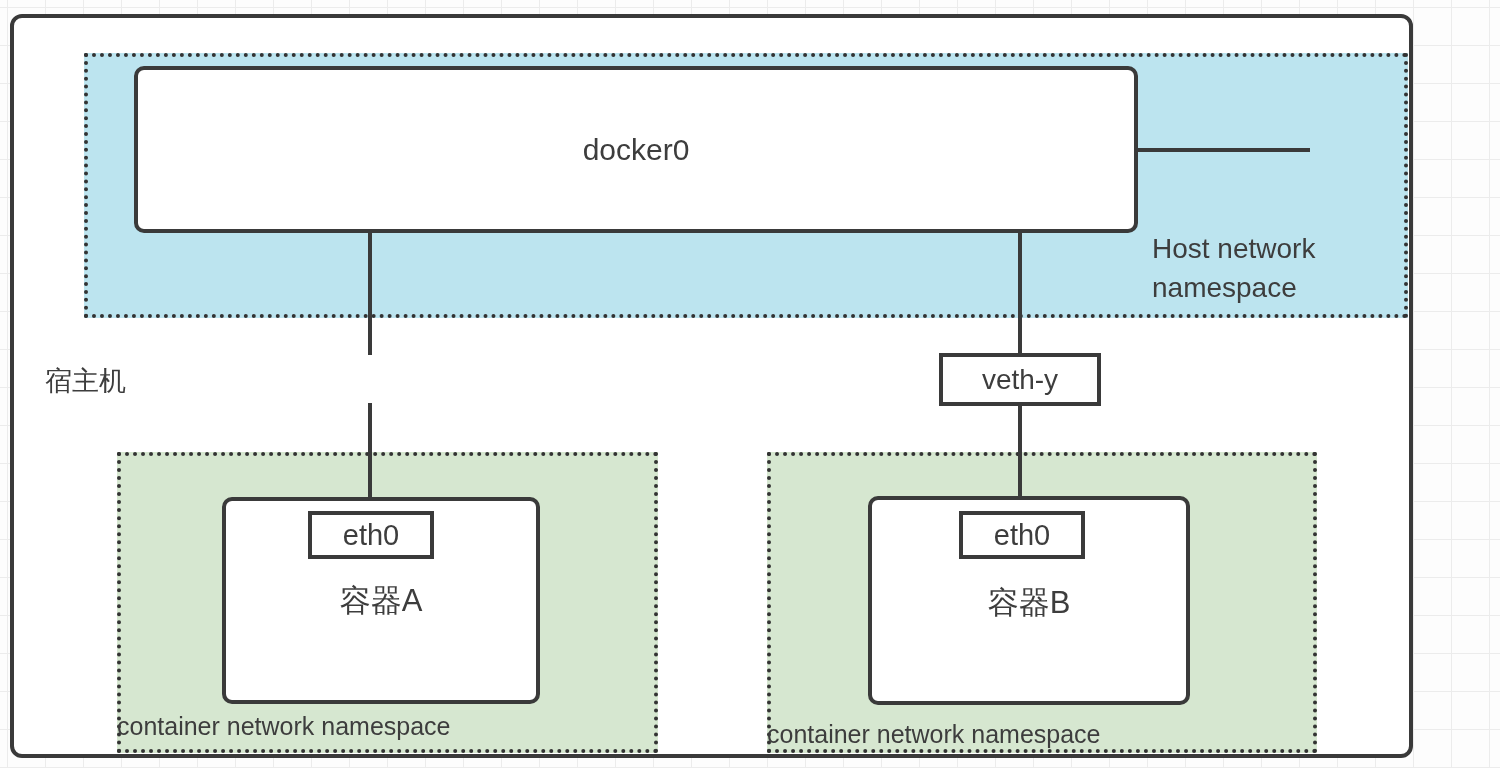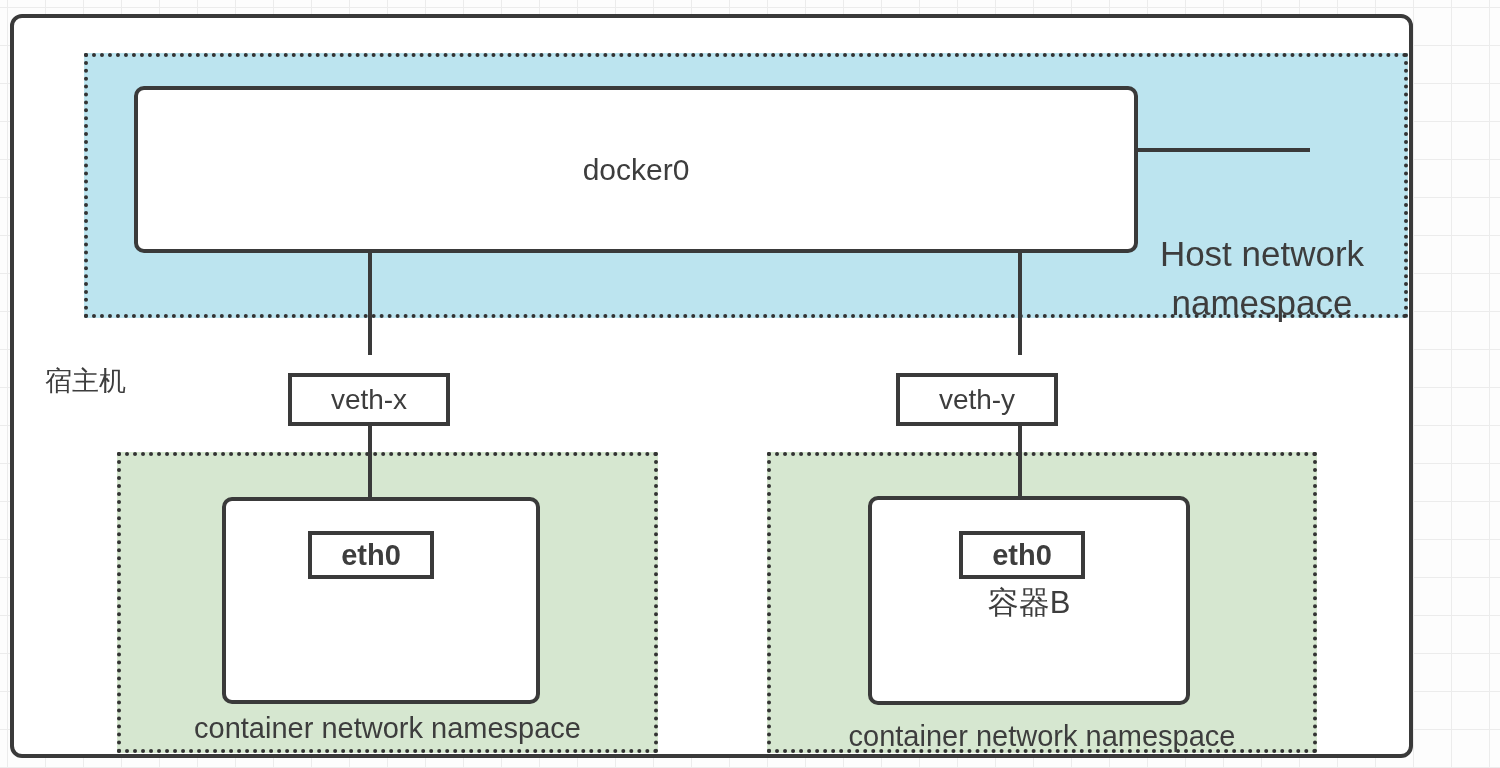--- a/index.html
+++ b/index.html
@@ -41,78 +41,75 @@
   .ns-b { left: 767px; top: 452px; width: 550px; height: 301px; }
 
   .line { background: #3a3a3a; }
 
   .node {
     background: #ffffff;
     border: 4px solid #3a3a3a;
     display: flex;
     align-items: center;
     justify-content: center;
-    margin-top: 20px;
   }
   .docker0 {
     left: 134px; top: 66px; width: 1004px; height: 167px;
     border-radius: 10px;
     font-size: 30px;
   }
   .nic {
     left: 1308px; top: 126px; width: 183px; height: 48px;
     border-width: 3px;
     font-size: 28px;
     letter-spacing: 1px;
   }
   .veth {
     width: 162px; height: 53px;
     font-size: 28px;
   }
   .veth-x { left: 288px; top: 353px; }
-  .veth-y { left: 896px; top: 353px; }
+  .veth-y { left: 939px; top: 353px; }
 
   .container-box {
     background: #ffffff;
     border: 4px solid #3a3a3a;
     border-radius: 10px;
   }
   .container-a { left: 222px; top: 497px; width: 318px; height: 207px; }
   .container-b { left: 868px; top: 496px; width: 322px; height: 209px; }
 
   .eth {
     width: 126px; height: 48px;
     font-size: 29px;
-    font-weight: bold;
   }
   .eth-a { left: 308px; top: 511px; }
   .eth-b { left: 959px; top: 511px; }
 
   .label { white-space: nowrap; }
   .host-label {
     left: 45px; top: 363px;
     font-size: 27px;
     text-align: center;
   }
   .ns-host-label {
     left: 1152px; top: 229px; width: 220px;
-    font-size: 35px;
+    font-size: 28px;
     line-height: 1.4;
-    text-align: center;
     white-space: normal;
   }
   .cname {
     text-align: center;
     font-size: 31px;
   }
   .cname-a { left: 222px; top: 580px; width: 318px; }
   .cname-b { left: 868px; top: 582px; width: 322px; text-align: center; }
   .nslabel {
-    text-align: center;
-    font-size: 29px;
+    text-align: left;
+    font-size: 25px;
   }
   .nslabel-a { left: 117px; top: 712px; width: 541px; }
   .nslabel-b { left: 767px; top: 720px; width: 550px; }
 </style>
 </head>
 <body>
 
 <div class="canvas">
 
   <div class="abs host-box"></div>
@@ -126,31 +123,29 @@
   <div class="abs line" style="left:368px; top:231px; width:4px; height:124px;"></div>
   <div class="abs line" style="left:368px; top:403px; width:4px; height:112px;"></div>
   <div class="abs line" style="left:1018px; top:231px; width:4px; height:124px;"></div>
   <div class="abs line" style="left:1018px; top:403px; width:4px; height:112px;"></div>
 
   <div class="abs node docker0">
     <span>docker0</span>
   </div>
 
 
-  <div class="abs node veth veth-x">
-    <span>veth-x</span>
-  </div>
   <div class="abs node veth veth-y">
     <span>veth-y</span>
   </div>
 
   <div class="abs container-box container-a"></div>
   <div class="abs node eth eth-a">
     <span>eth0</span>
   </div>
+  <div class="abs cname cname-a">容器A</div>
   <div class="abs nslabel nslabel-a">container network namespace</div>
 
   <div class="abs container-box container-b"></div>
   <div class="abs node eth eth-b">
     <span>eth0</span>
   </div>
   <div class="abs cname cname-b">容器B</div>
   <div class="abs nslabel nslabel-b">container network namespace</div>
 
   <div class="abs label host-label">宿主机</div>

